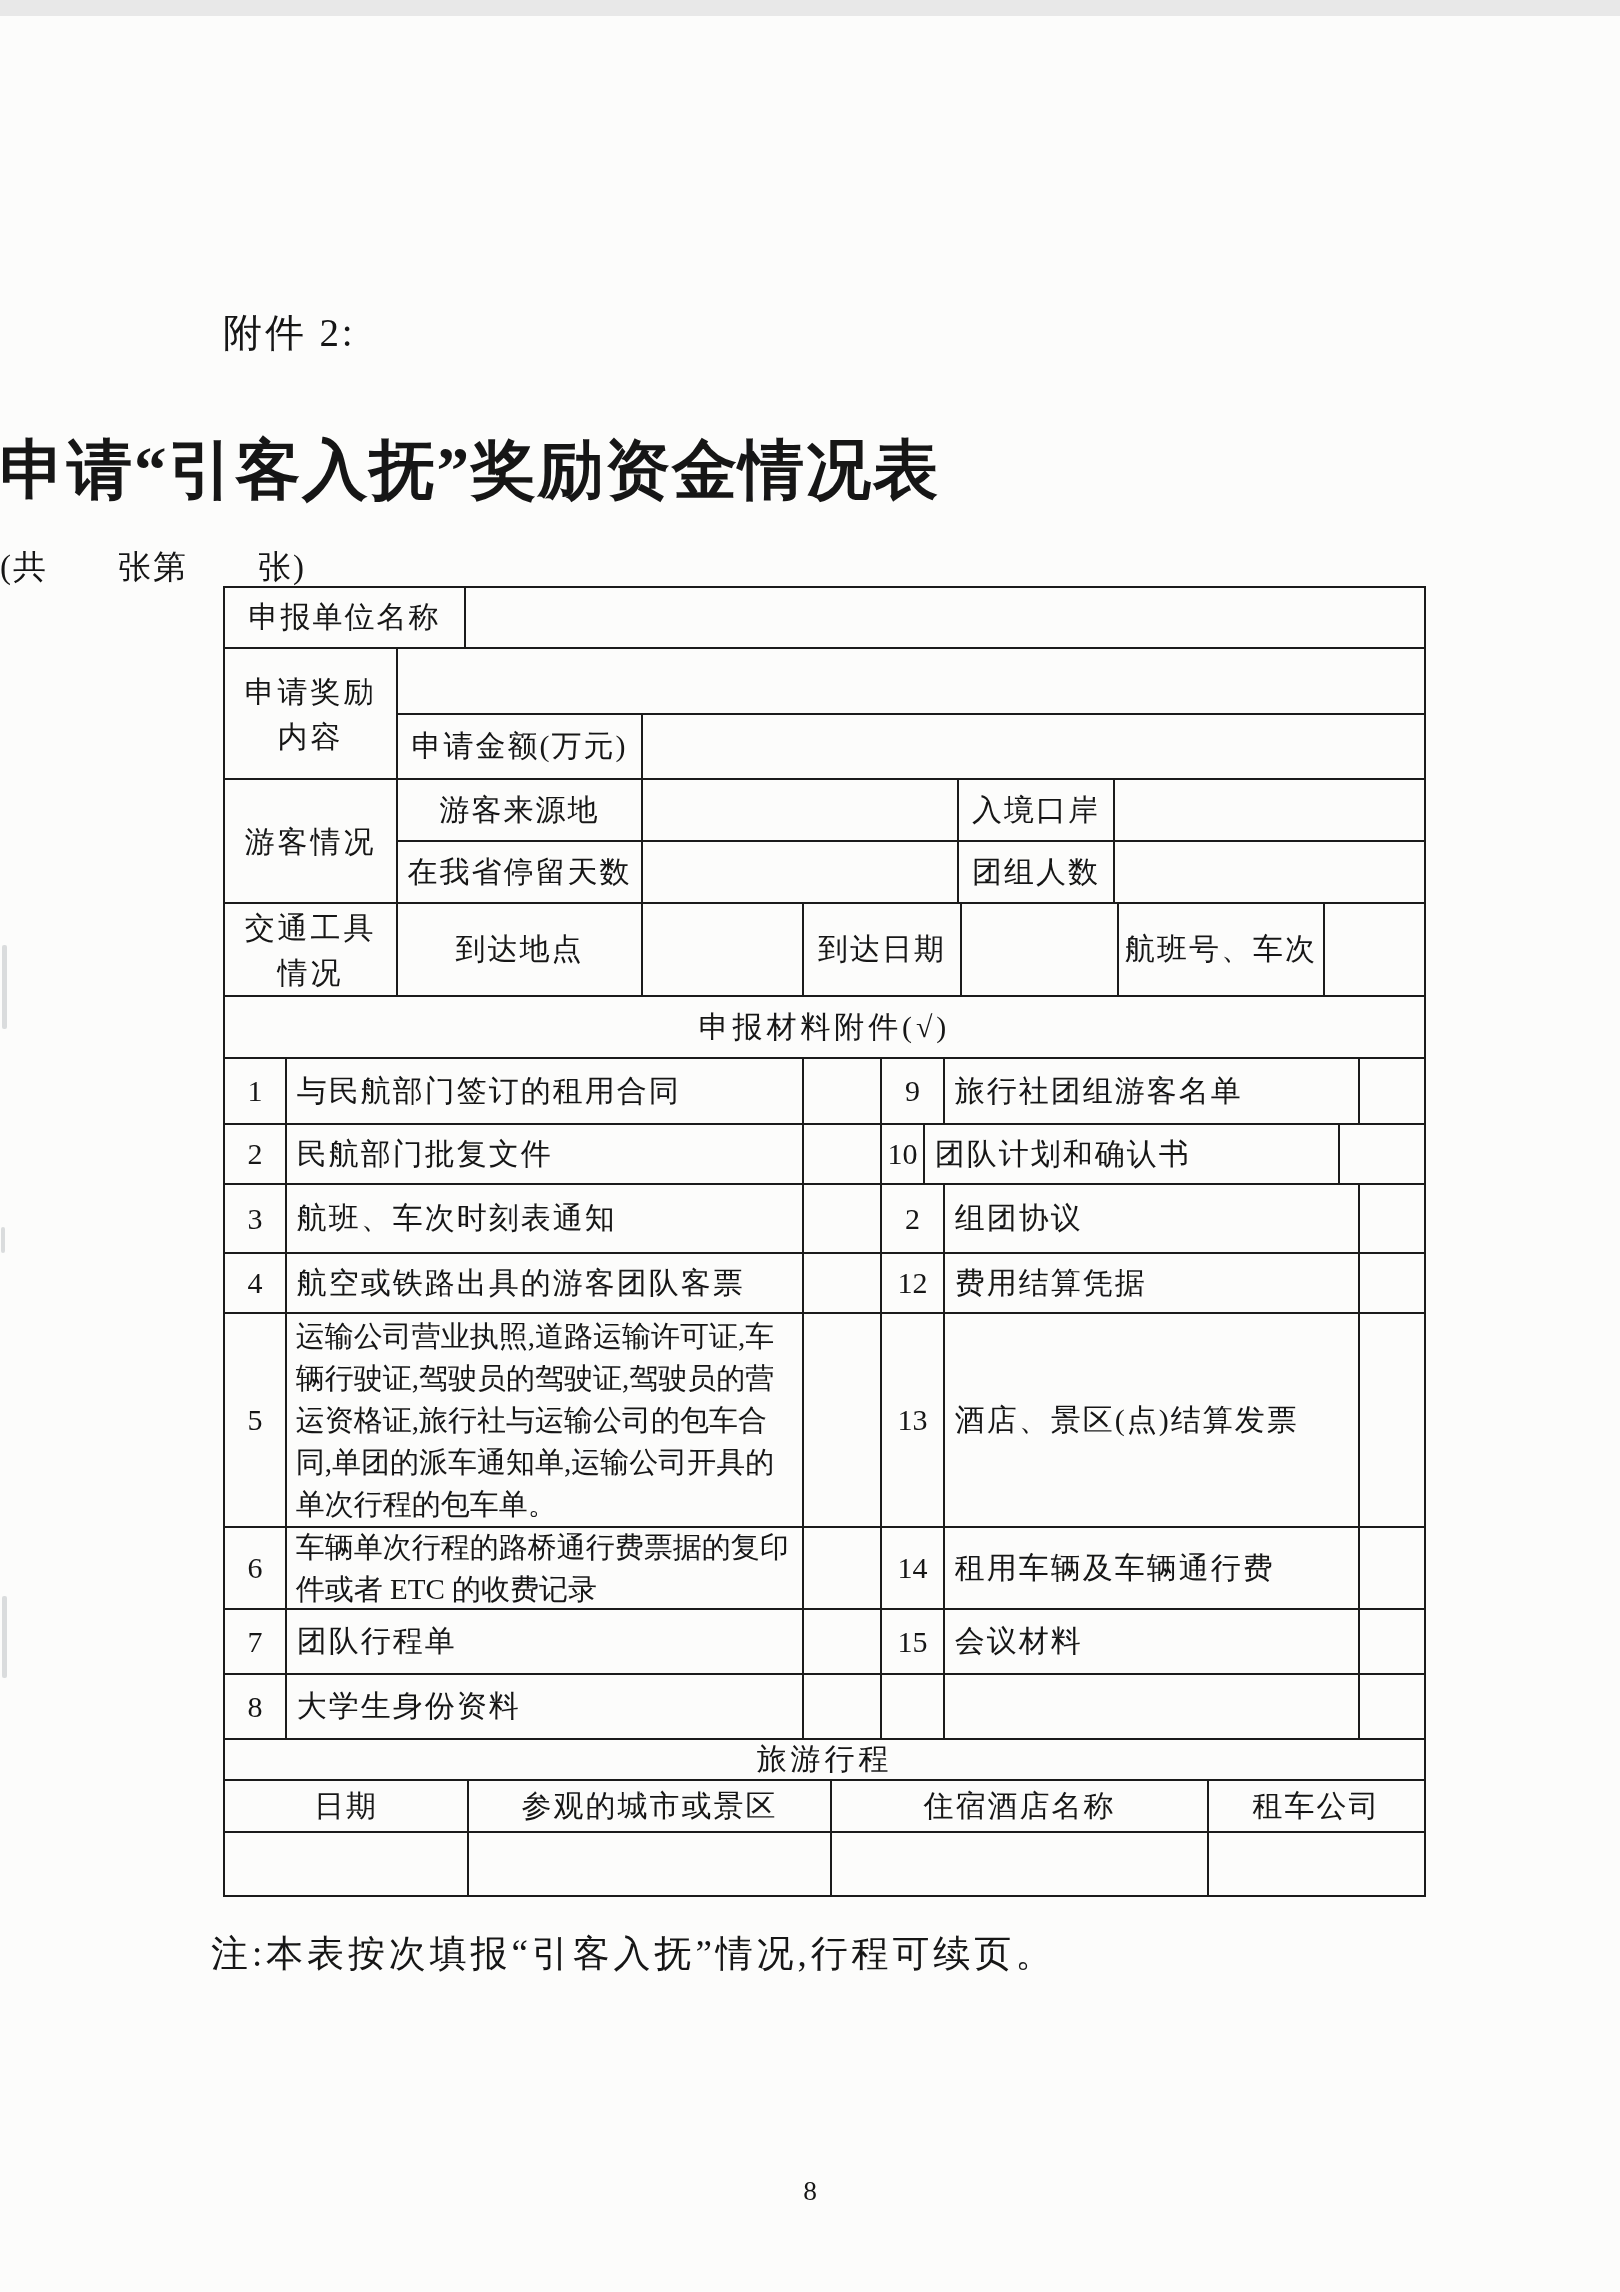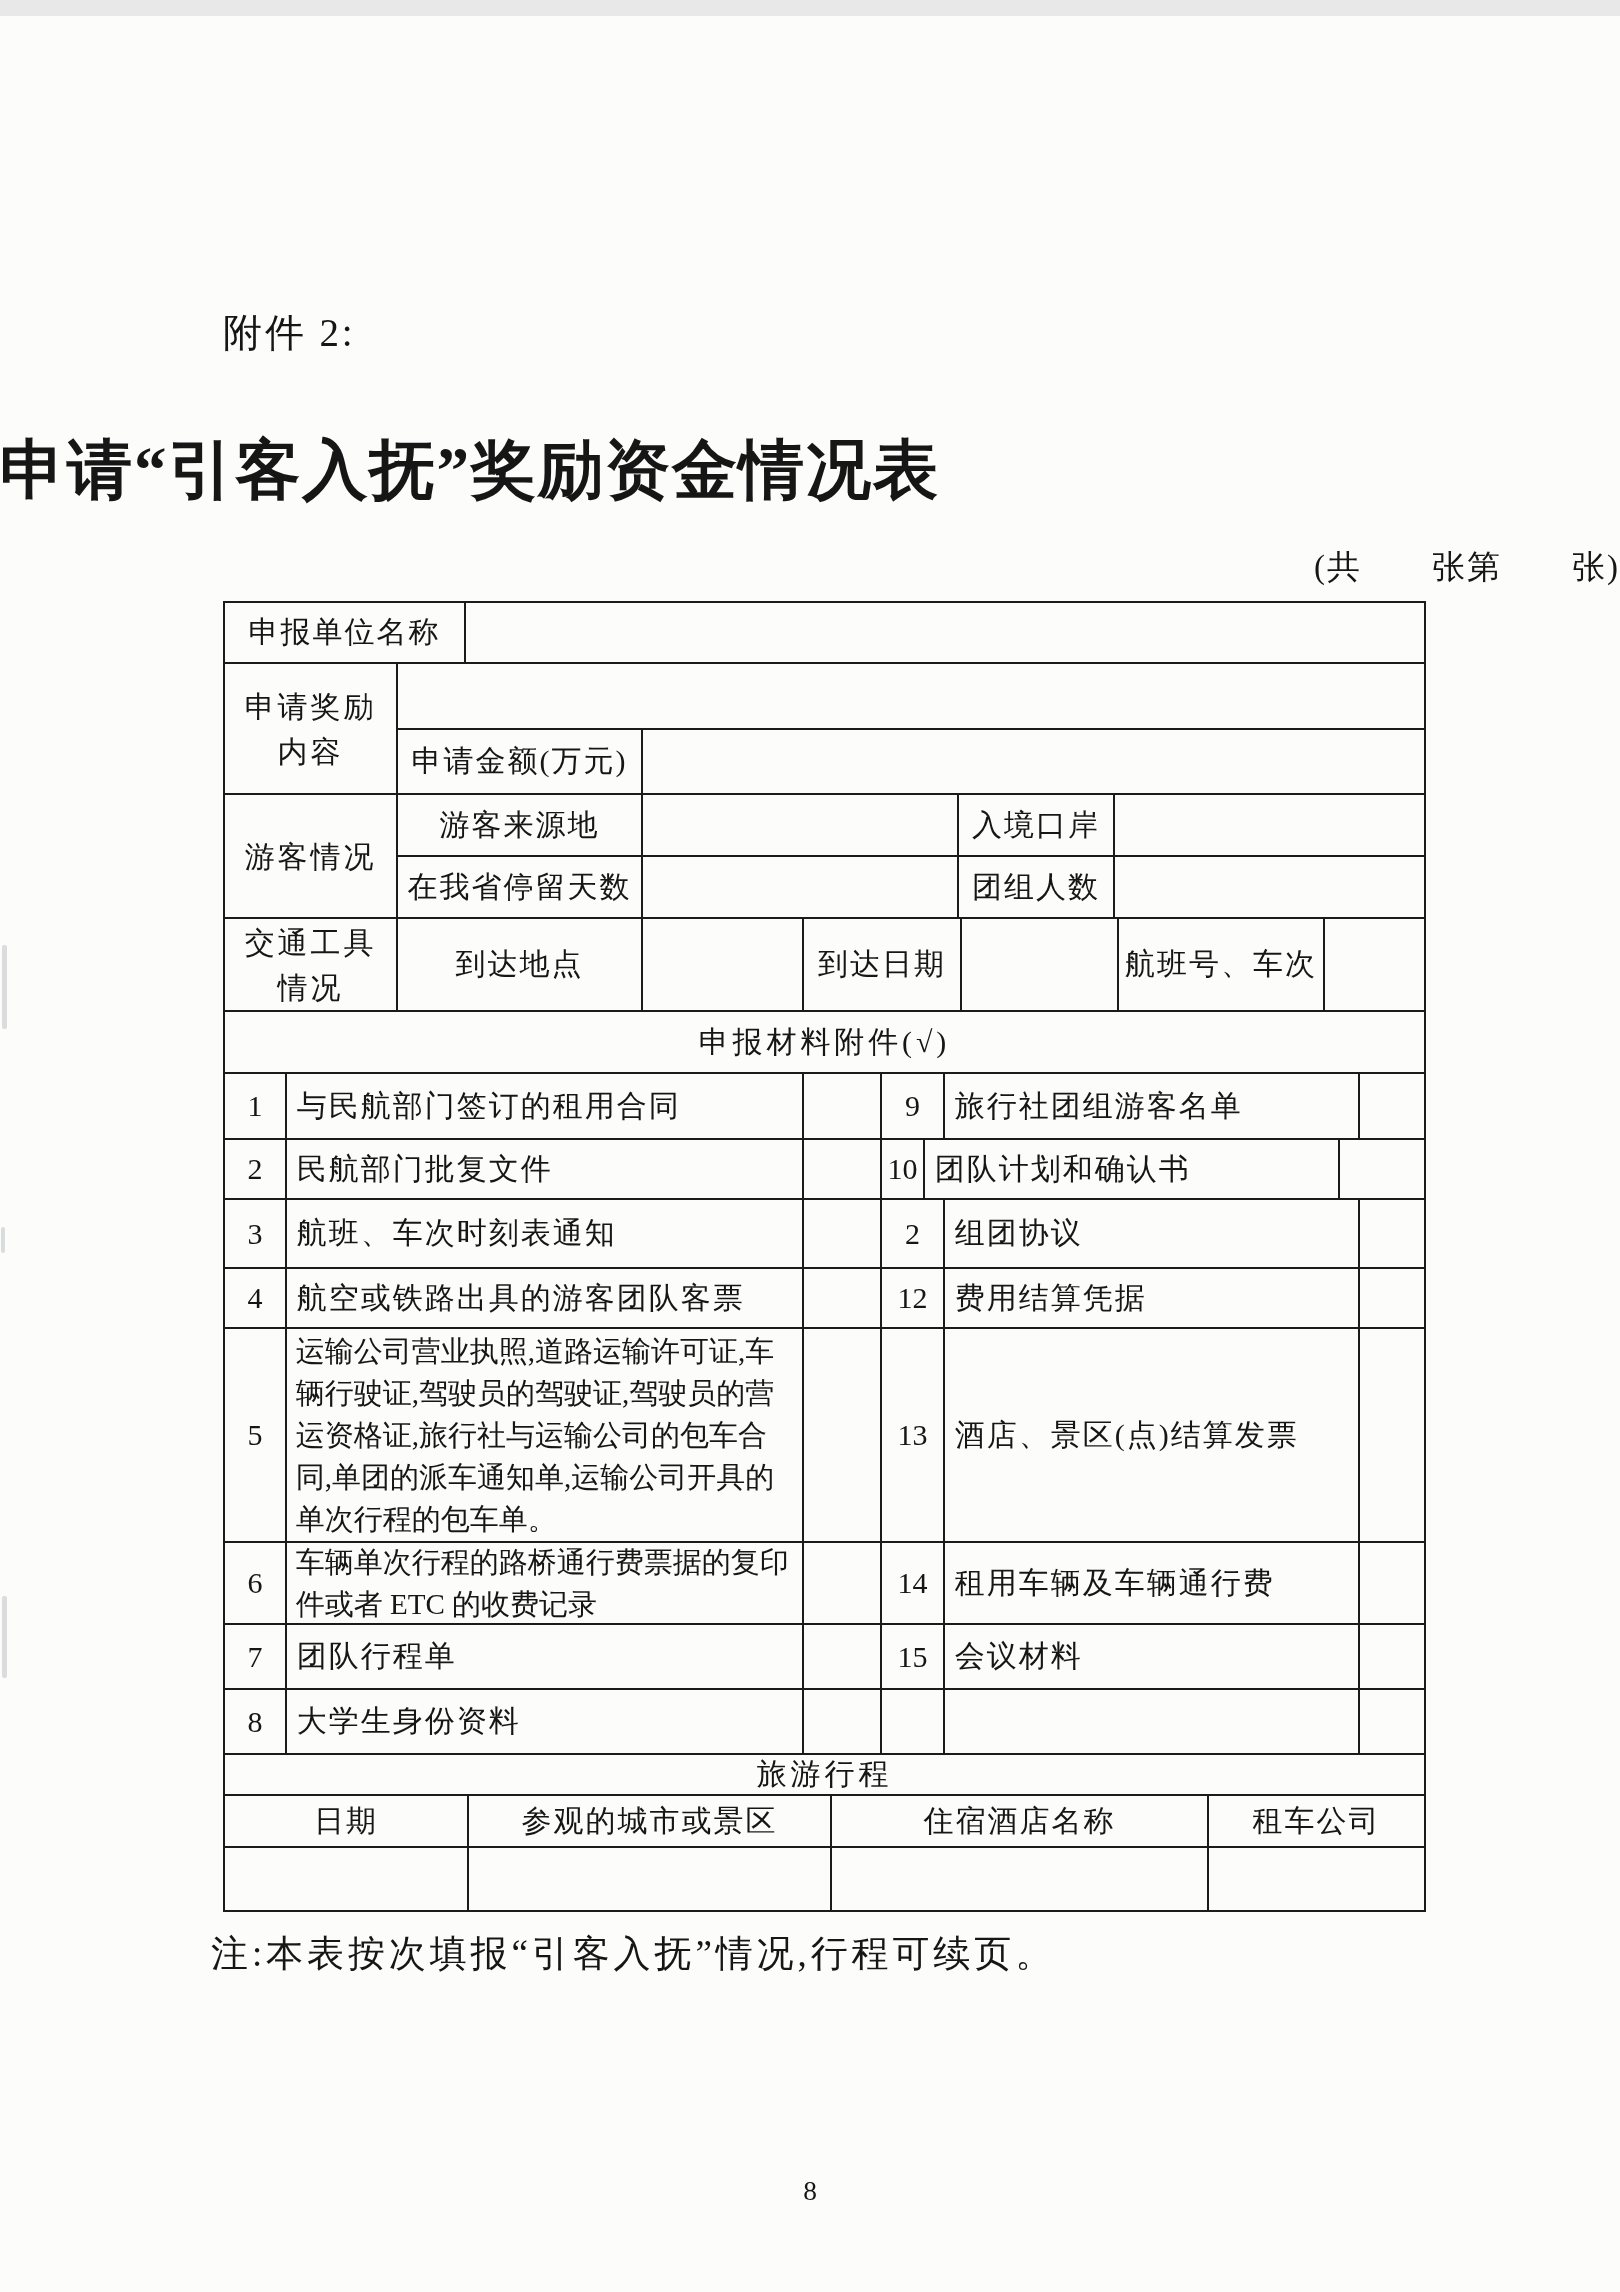--- a/index.html
+++ b/index.html
@@ -16,25 +16,25 @@
   .attach-no{
     position:absolute;left:223px;top:290px;
     font-size:39px;letter-spacing:2.9px;
   }
   .doc-title{
     position:absolute;left:0;top:410px;width:1620px;
     text-align:left;font-size:65px;font-weight:700;letter-spacing:2px;
   }
   .doc-subtitle{
     position:absolute;left:0;top:529px;width:1620px;
-    text-align:right;font-size:33px;letter-spacing:2px;white-space:pre;
+    text-align:left;font-size:33px;letter-spacing:2px;white-space:pre;
   }
   
   .form-table{
-    position:absolute;left:223px;top:585px;width:1203px;
+    position:absolute;left:223px;top:570px;width:1203px;
     border:2.9px solid #1b1b1b;box-sizing:border-box;
     font-size:30px;
   }
   .form-table *{box-sizing:border-box;}
   .band{display:flex;border-bottom:2px solid #1b1b1b;}
   .band.last{border-bottom:none;}
   .cell{
     display:flex;align-items:center;justify-content:center;
     border-right:2px solid #1b1b1b;
     overflow:hidden;

